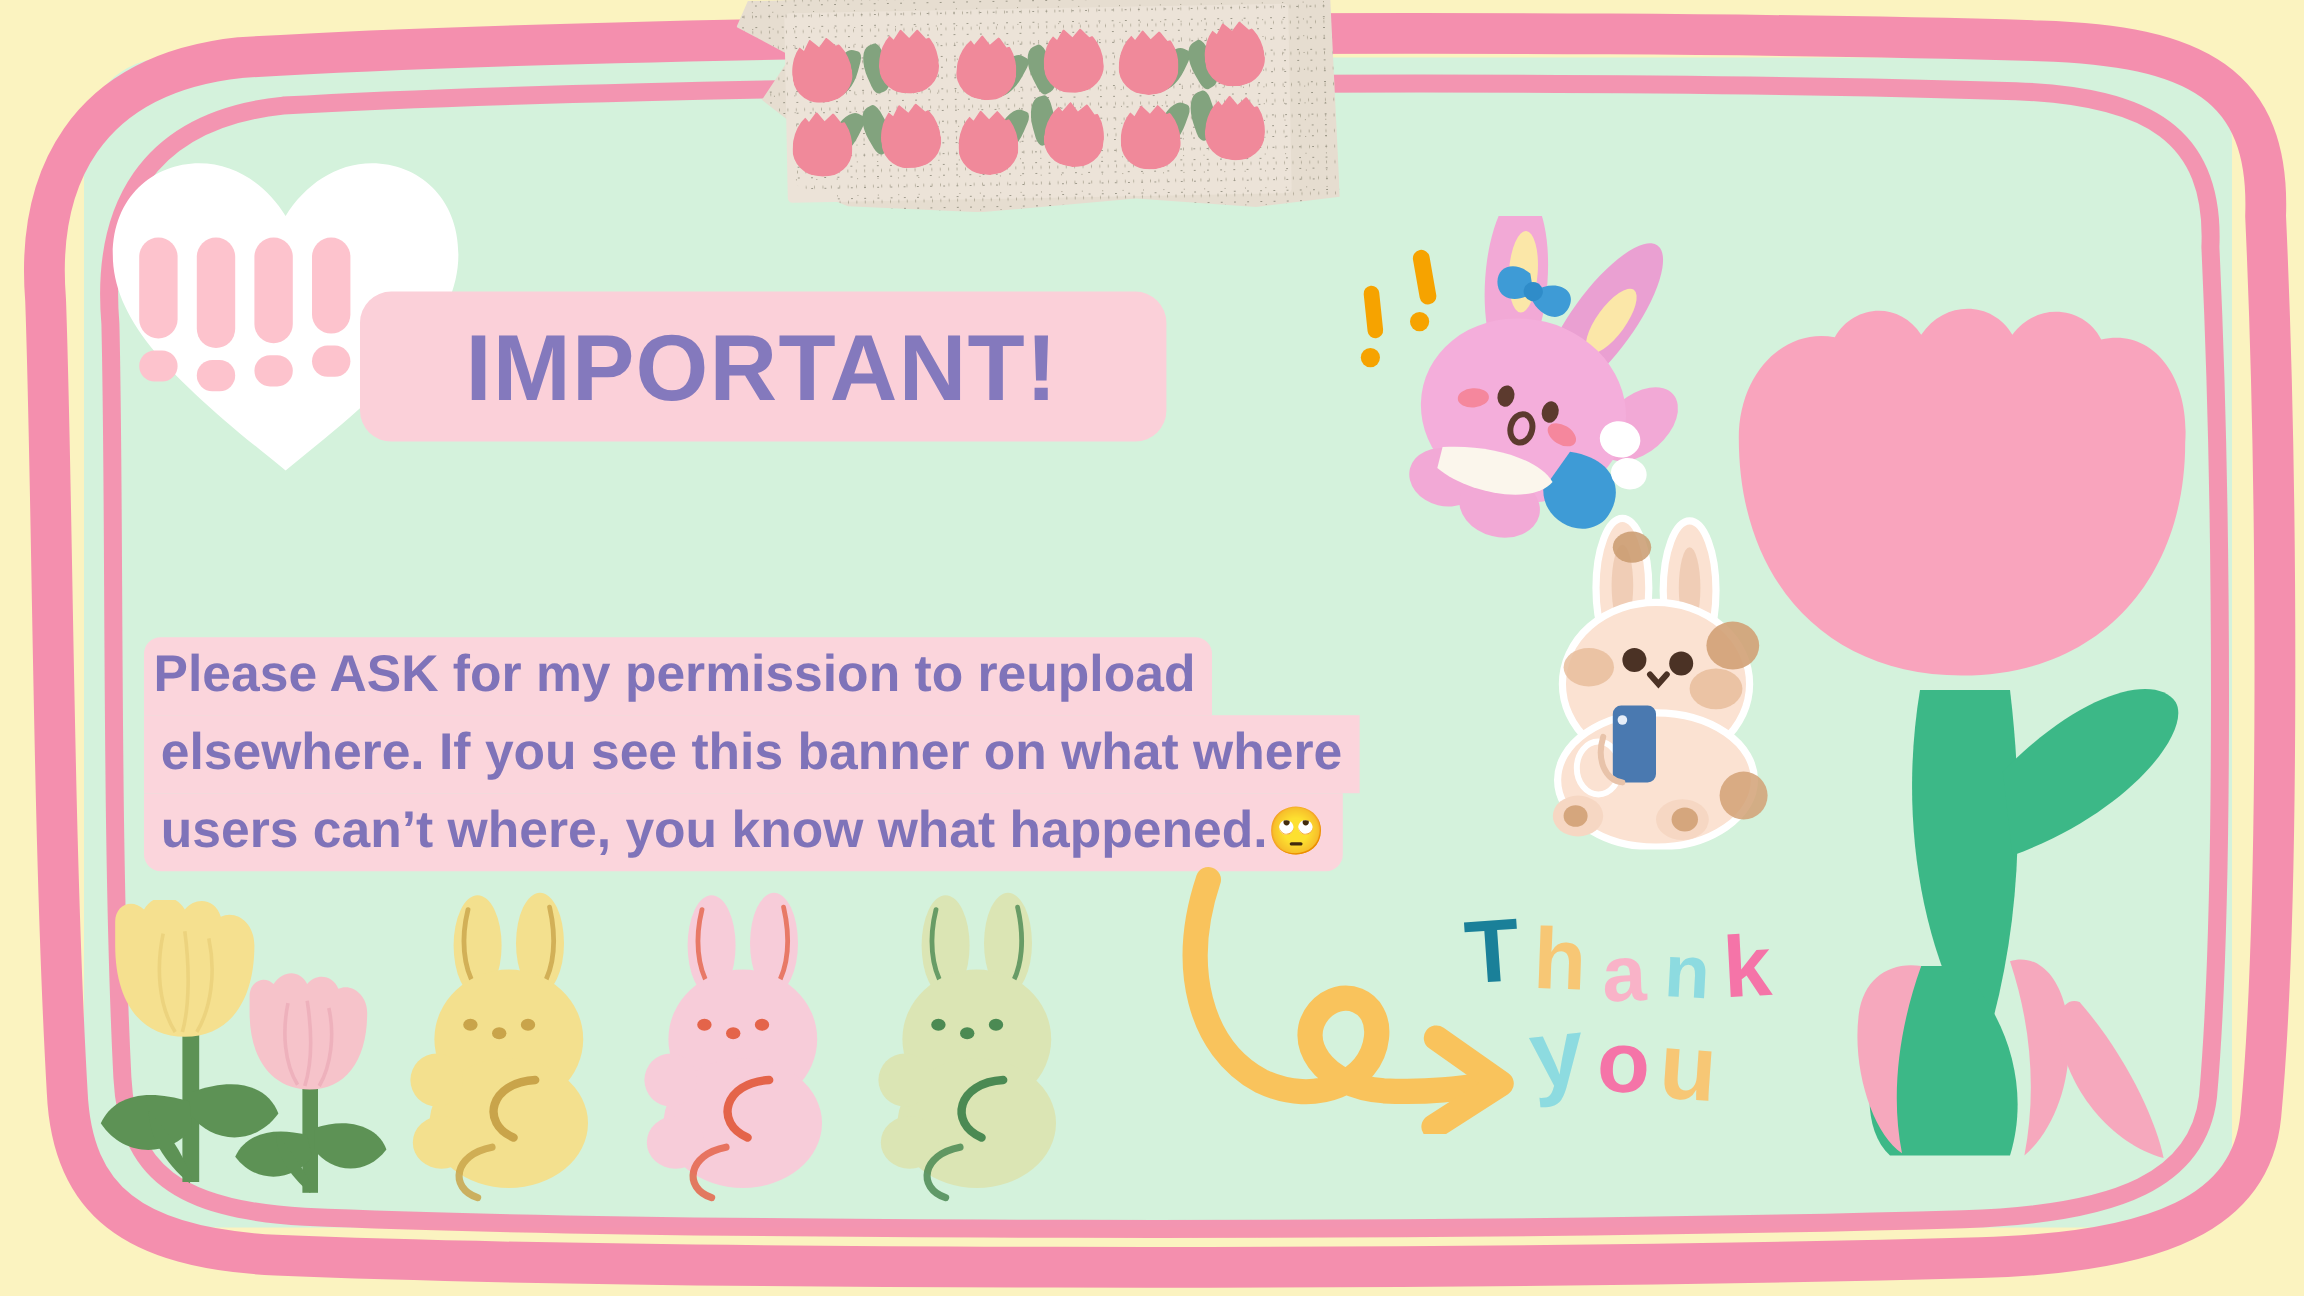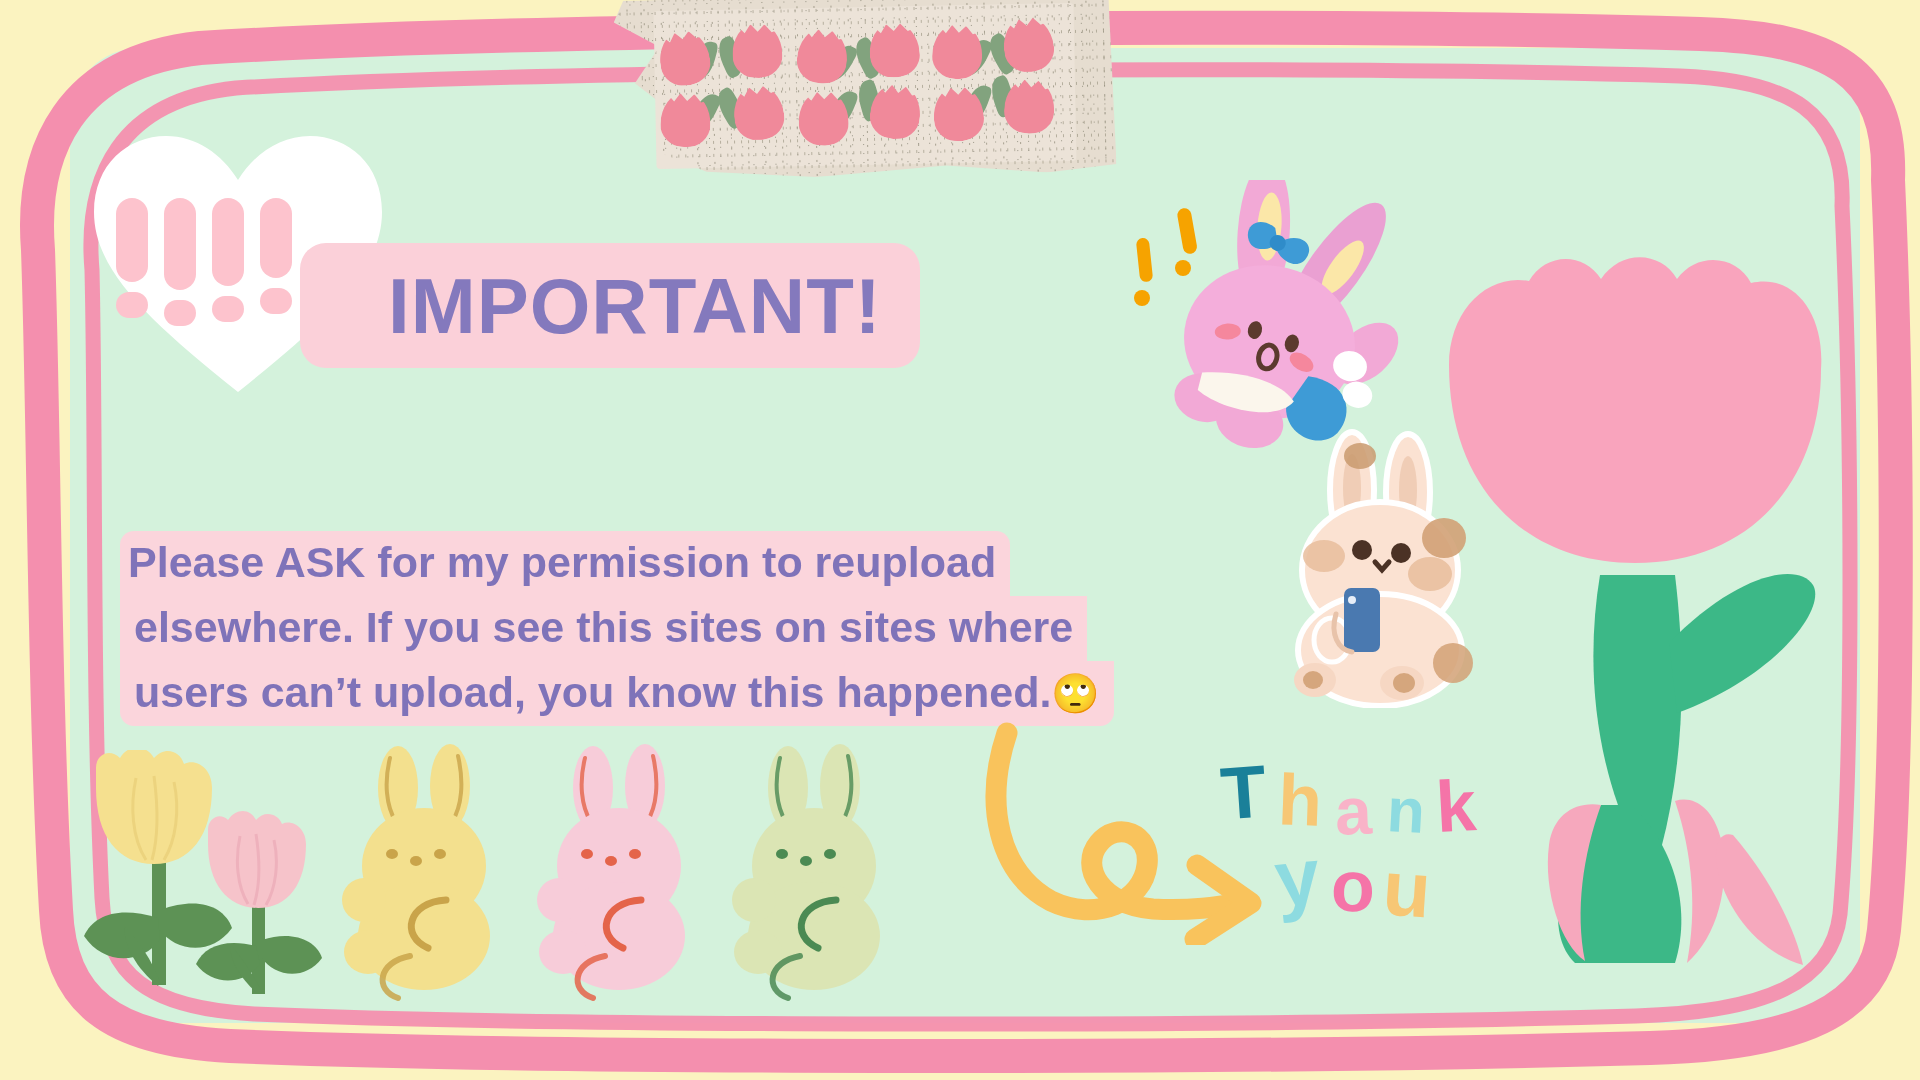--- a/index.html
+++ b/index.html
@@ -98,21 +98,21 @@
     background: #fdc3cd;
     border-radius: 14px;
   }
   .bang.b2 .bar { height: 92px; }
   .bang.b3 .bar { height: 88px; }
   .bang.b4 .bar { height: 80px; }
   
   .important-bar {
     position: absolute;
     left: 300px; top: 243px;
-    width: 620px; height: 125px;
+    width: 672px; height: 125px;
     background: #fbd0d9;
     border-radius: 26px;
     display: flex; align-items: center;
   }
   .important-text {
     margin-left: 88px;
     font-size: 78px;
     font-weight: bold;
     letter-spacing: 1px;
     color: #8479bd;
@@ -250,22 +250,22 @@
         </div>
     </div>
   </div>
 
   <div class="important-bar">
     <div class="important-text">IMPORTANT!</div>
   </div>
 
   <div class="body-block">
     <div class="row"><span class="body-line l1"> Please ASK for my permission to reupload</span></div>
-    <div class="row"><span class="body-line l2">elsewhere. If you see this sites on sites where</span></div>
-    <div class="row"><span class="body-line l3"><span>users can’t upload, you know this happened.</span><span class="emoji">🙄</span></span></div>
+    <div class="row"><span class="body-line l2">elsewhere. If you see this banner on what where</span></div>
+    <div class="row"><span class="body-line l3"><span>users can’t where, you know what happened.</span><span class="emoji">🙄</span></span></div>
   </div>
 
   <svg class="sprite" style="left:1120px; top:180px; width:300px; height:320px;" viewBox="0 0 300 320">
     <g transform="rotate(14 150 160)">
       <ellipse cx="118" cy="58" rx="26" ry="74" fill="#f2a9d6" transform="rotate(-10 118 58)"></ellipse>
       <ellipse cx="196" cy="74" rx="26" ry="78" fill="#eaa0d2" transform="rotate(22 196 74)"></ellipse>
       <ellipse cx="122" cy="50" rx="12" ry="34" fill="#fbe7a8" transform="rotate(-10 122 50)"></ellipse>
       <ellipse cx="203" cy="72" rx="12" ry="32" fill="#fbe7a8" transform="rotate(22 203 72)"></ellipse>
       <ellipse cx="246" cy="150" rx="24" ry="38" fill="#f2a9d6" transform="rotate(35 246 150)"></ellipse>
       <ellipse cx="150" cy="162" rx="86" ry="76" fill="#f4aedb"></ellipse>

